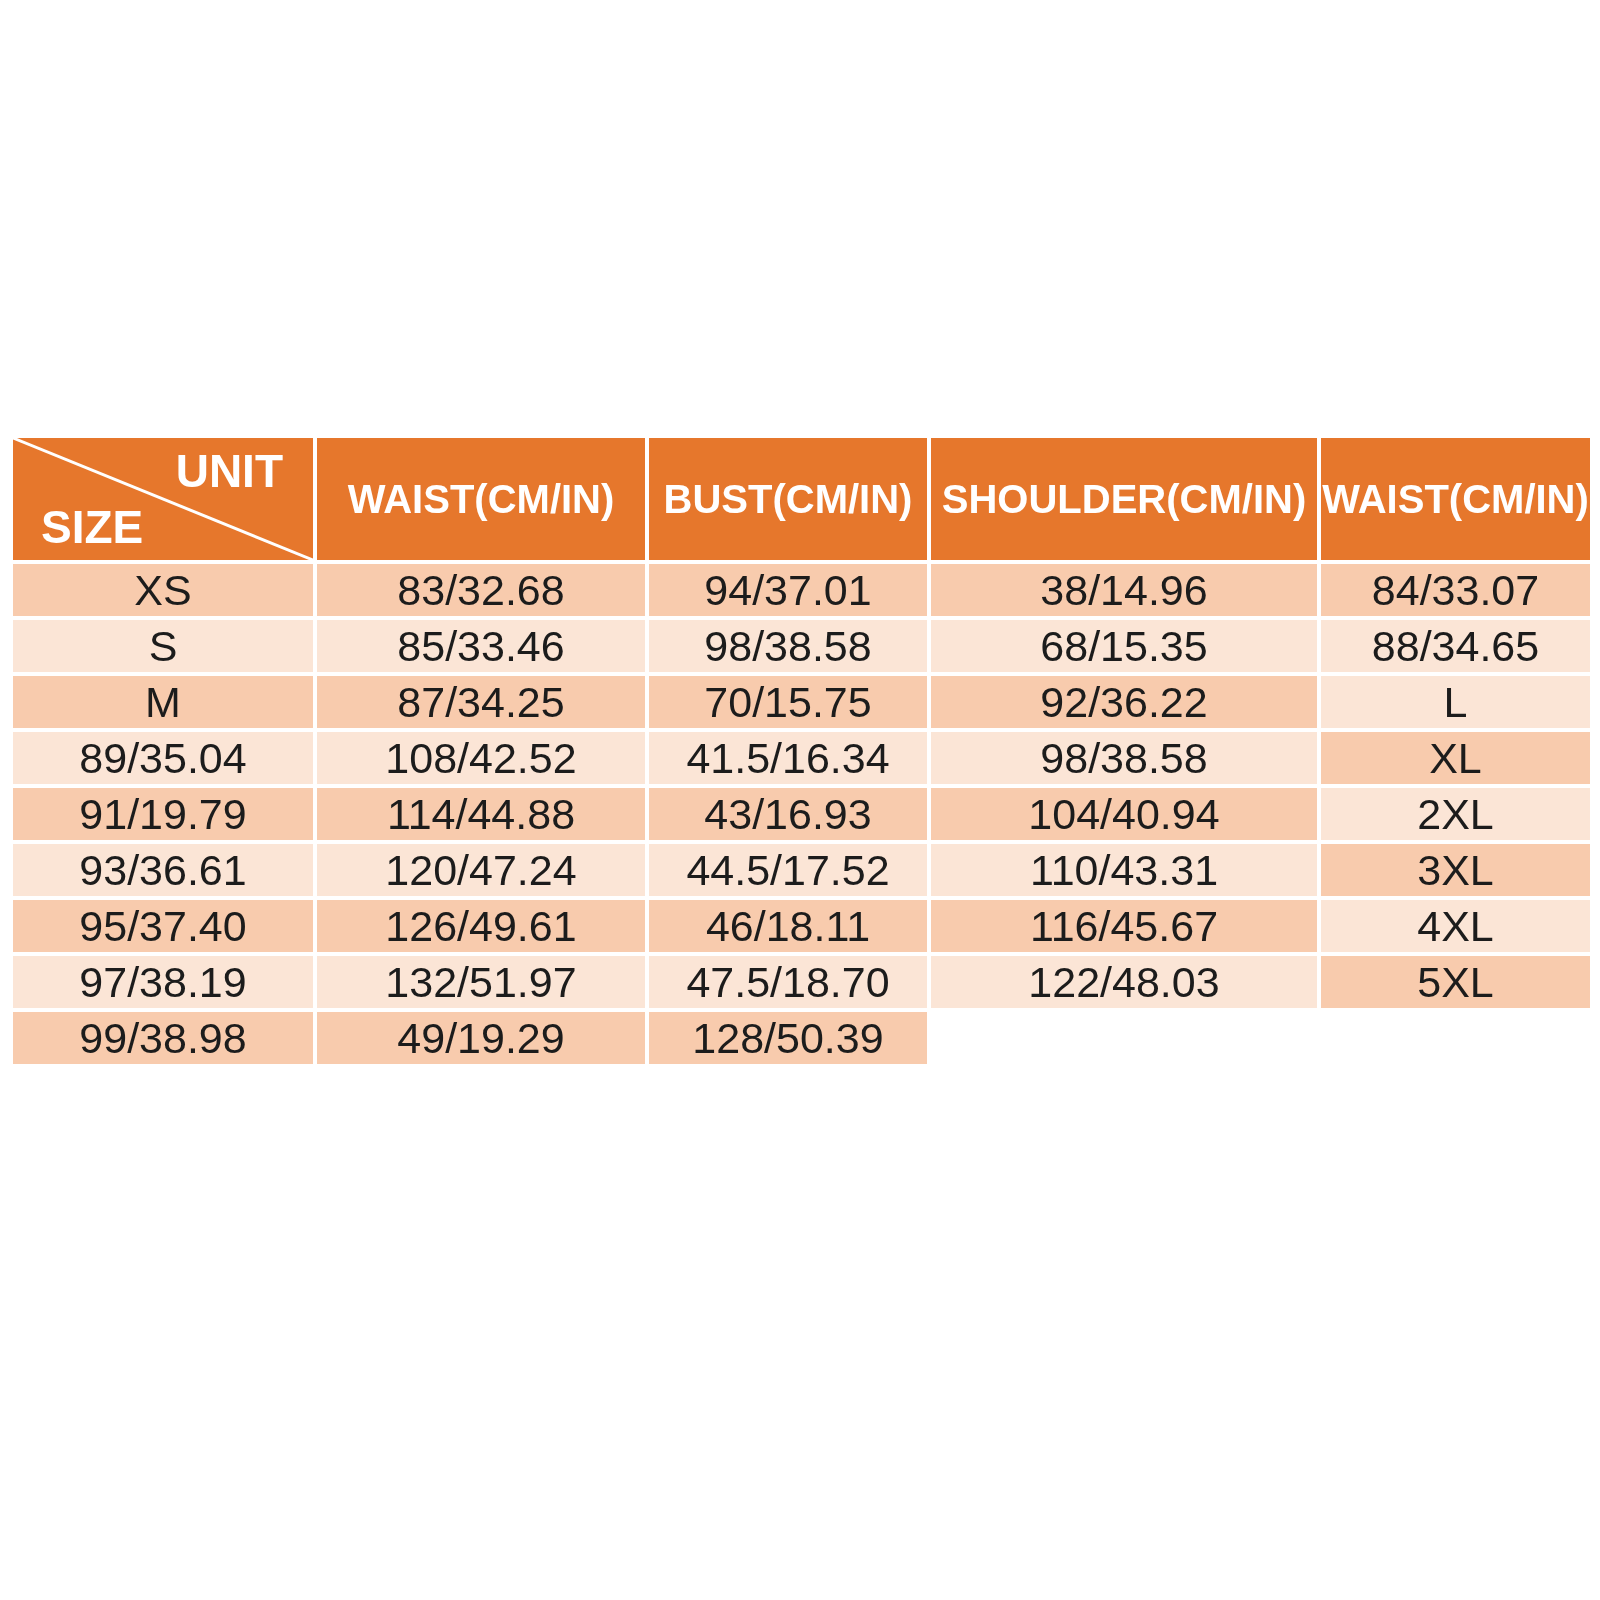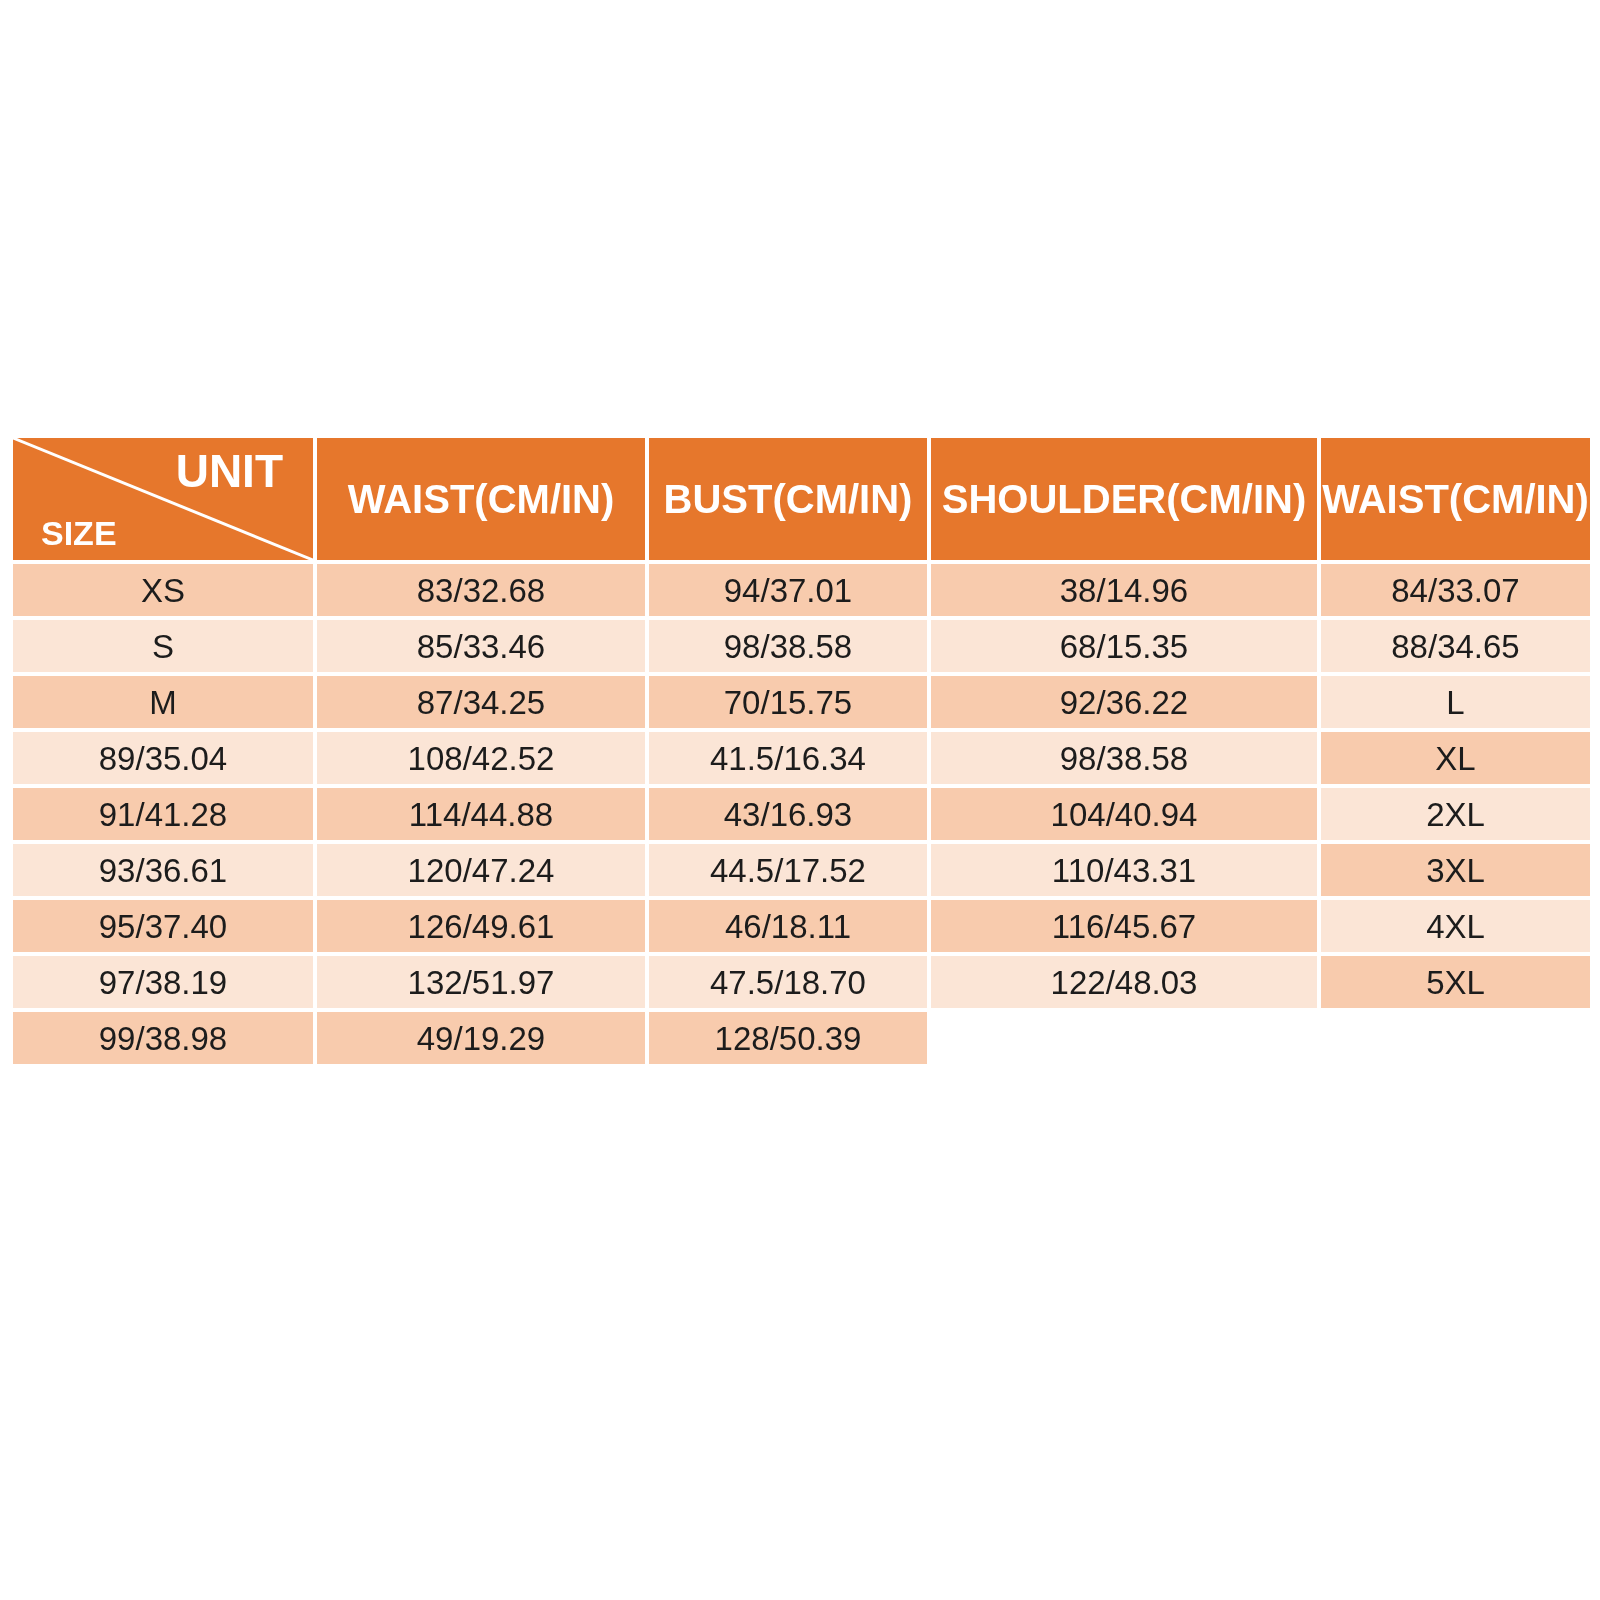--- a/index.html
+++ b/index.html
@@ -27,21 +27,21 @@
     grid-template-rows: 122px repeat(9, 52px);
     gap: 4px;
     background: var(--grid-line);
     width: 1577px;
   }
   .cell {
     display: flex;
     align-items: center;
     justify-content: center;
     color: var(--body-text);
-    font-size: 33px;
+    font-size: 43px;
     line-height: 1;
     white-space: nowrap;
   }
   .cell.header {
     background: var(--header-bg);
     color: var(--header-text);
     font-weight: bold;
     font-size: 40px;
   }
   .cell.corner {
@@ -56,21 +56,21 @@
   }
   .corner .unit {
     position: absolute;
     top: 10px; right: 30px;
     font-size: 46px;
     font-weight: bold;
   }
   .corner .size {
     position: absolute;
     bottom: 10px; left: 28px;
-    font-size: 34px;
+    font-size: 46px;
     font-weight: bold;
   }
   .row-dark  { background: var(--row-alt-dark); }
   .row-light { background: var(--row-alt-light); }
 </style>
 </head>
 <body>
 
 <div class="stage">
   <div class="size-table">
@@ -104,21 +104,21 @@
     <div class="cell row-dark">70/15.75</div>
     <div class="cell row-dark">92/36.22</div>
 
     <div class="cell row-light">L</div>
     <div class="cell row-light">89/35.04</div>
     <div class="cell row-light">108/42.52</div>
     <div class="cell row-light">41.5/16.34</div>
     <div class="cell row-light">98/38.58</div>
 
     <div class="cell row-dark">XL</div>
-    <div class="cell row-dark">91/41.28</div>
+    <div class="cell row-dark">91/19.79</div>
     <div class="cell row-dark">114/44.88</div>
     <div class="cell row-dark">43/16.93</div>
     <div class="cell row-dark">104/40.94</div>
 
     <div class="cell row-light">2XL</div>
     <div class="cell row-light">93/36.61</div>
     <div class="cell row-light">120/47.24</div>
     <div class="cell row-light">44.5/17.52</div>
     <div class="cell row-light">110/43.31</div>
 

